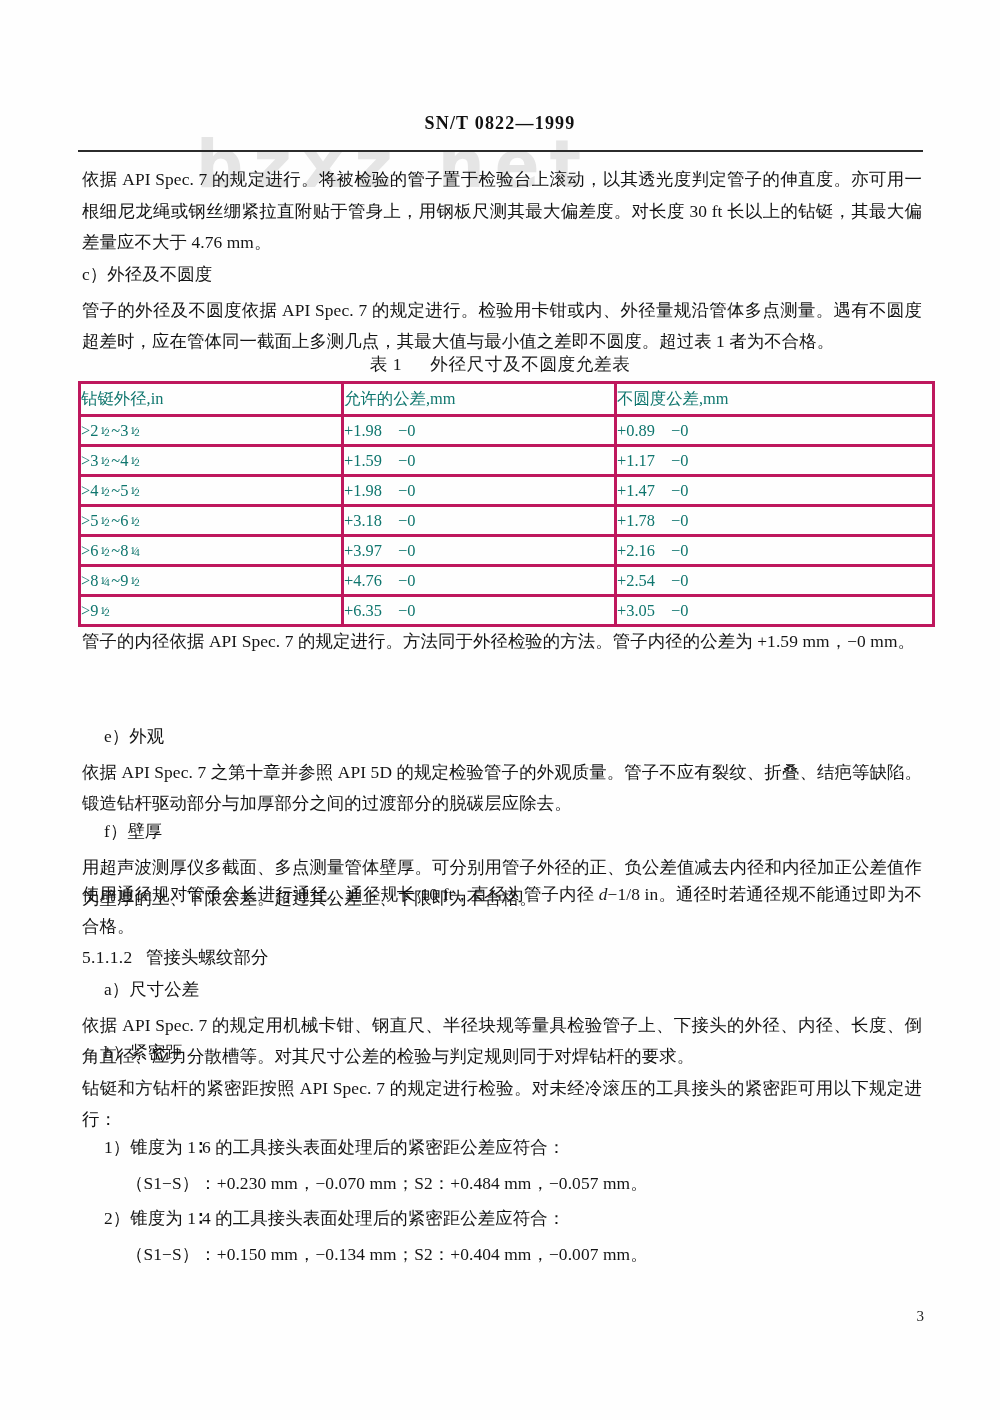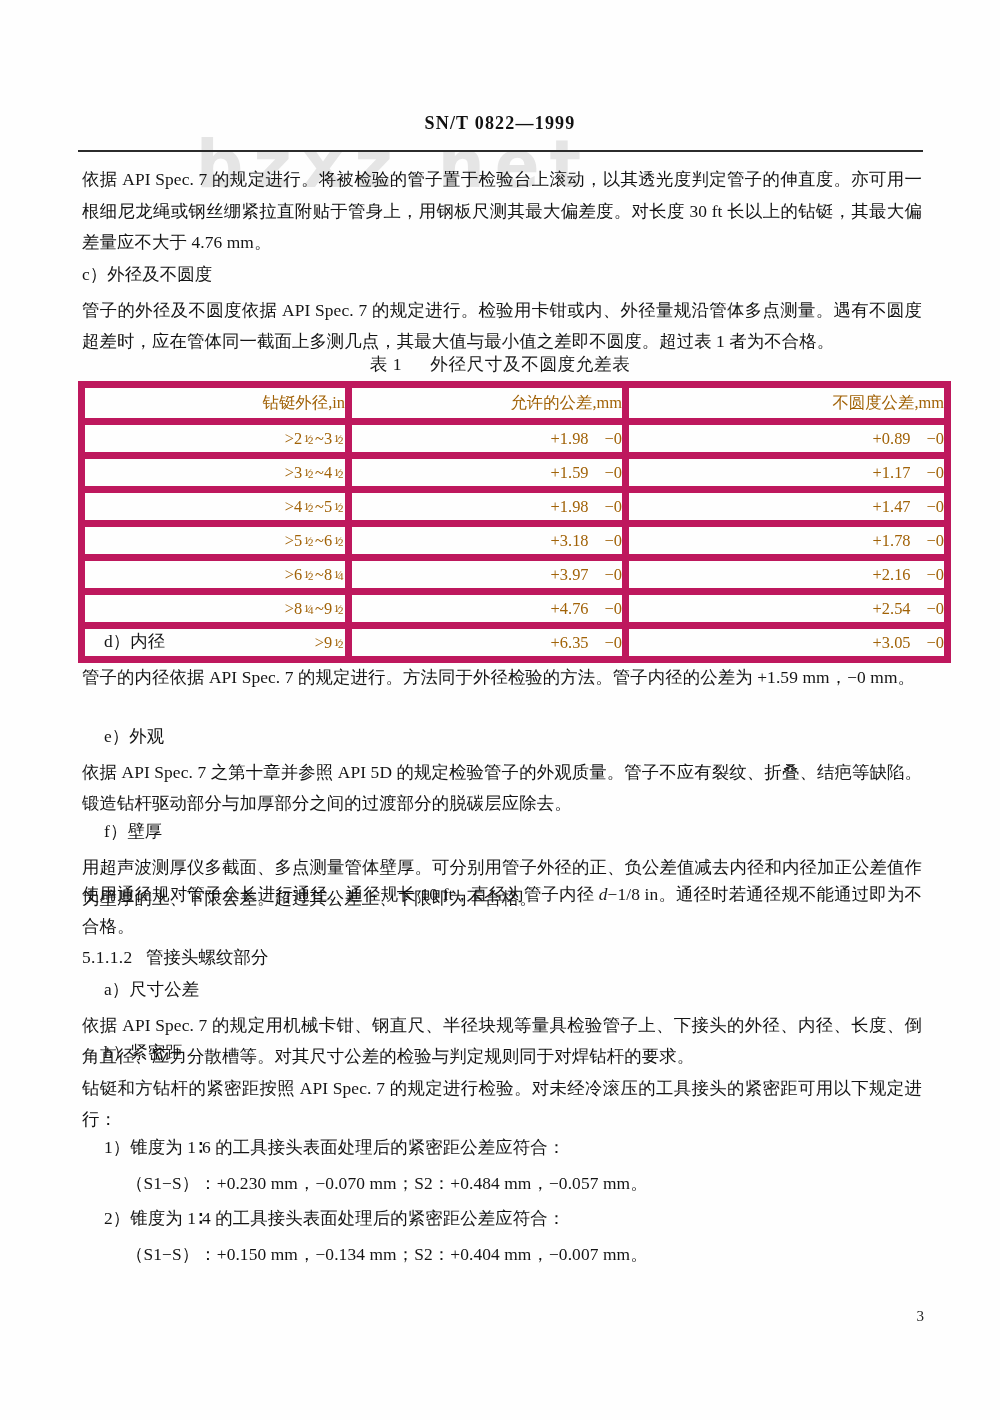--- a/index.html
+++ b/index.html
@@ -100,26 +100,26 @@
   .tbl-caption .cap-gap { display: inline-block; width: 18px; }
   table.spec {
     position: absolute;
     left: 78px;
     top: 381px;
     width: 845px;
     border-collapse: collapse;
     table-layout: fixed;
   }
   table.spec td {
-    border: 7px solid #be185d;
-    text-align: right;
+    border: 3px solid #be185d;
+    text-align: left;
     vertical-align: middle;
     height: 27px;
     font-size: 16.4px;
-    color: #a16207;
+    color: #0f766e;
     padding: 0;
   }
   table.spec tr.hdr td { height: 30px; }
   table.spec td.c1 { width: 260px; }
   table.spec td.c2 { width: 270px; }
   table.spec td.c3 { width: 315px; }
   .frac {
     display: inline-block;
     position: relative;
     font-size: 11px;
@@ -217,21 +217,20 @@
 
         <tr>
           <td class="c1"><span>&gt;</span><span>9</span><span class="frac"><span class="num">1</span><span class="sl">⁄</span><span class="den">2</span></span></td>
           <td class="c2"><span class="val-pos">+6.35</span><span>−0</span></td>
           <td class="c3"><span class="val-pos">+3.05</span><span>−0</span></td>
         </tr>
       </tbody>
     </table>
 
     <div class="body-block" style="top:622px;">
-      <p class="para nojust indent1">d）内径</p>
       <p class="para">管子的内径依据 API Spec. 7 的规定进行。方法同于外径检验的方法。管子内径的公差为 +1.59 mm，−0 mm。</p>
     </div>
 
     <div class="body-block" style="top:717px;">
       <p class="para nojust indent1">e）外观</p>
       <p class="para">依据 API Spec. 7 之第十章并参照 API 5D 的规定检验管子的外观质量。管子不应有裂纹、折叠、结疤等缺陷。锻造钻杆驱动部分与加厚部分之间的过渡部分的脱碳层应除去。</p>
     </div>
 
     <div class="body-block" style="top:812px;">
       <p class="para nojust indent1">f）壁厚</p>

